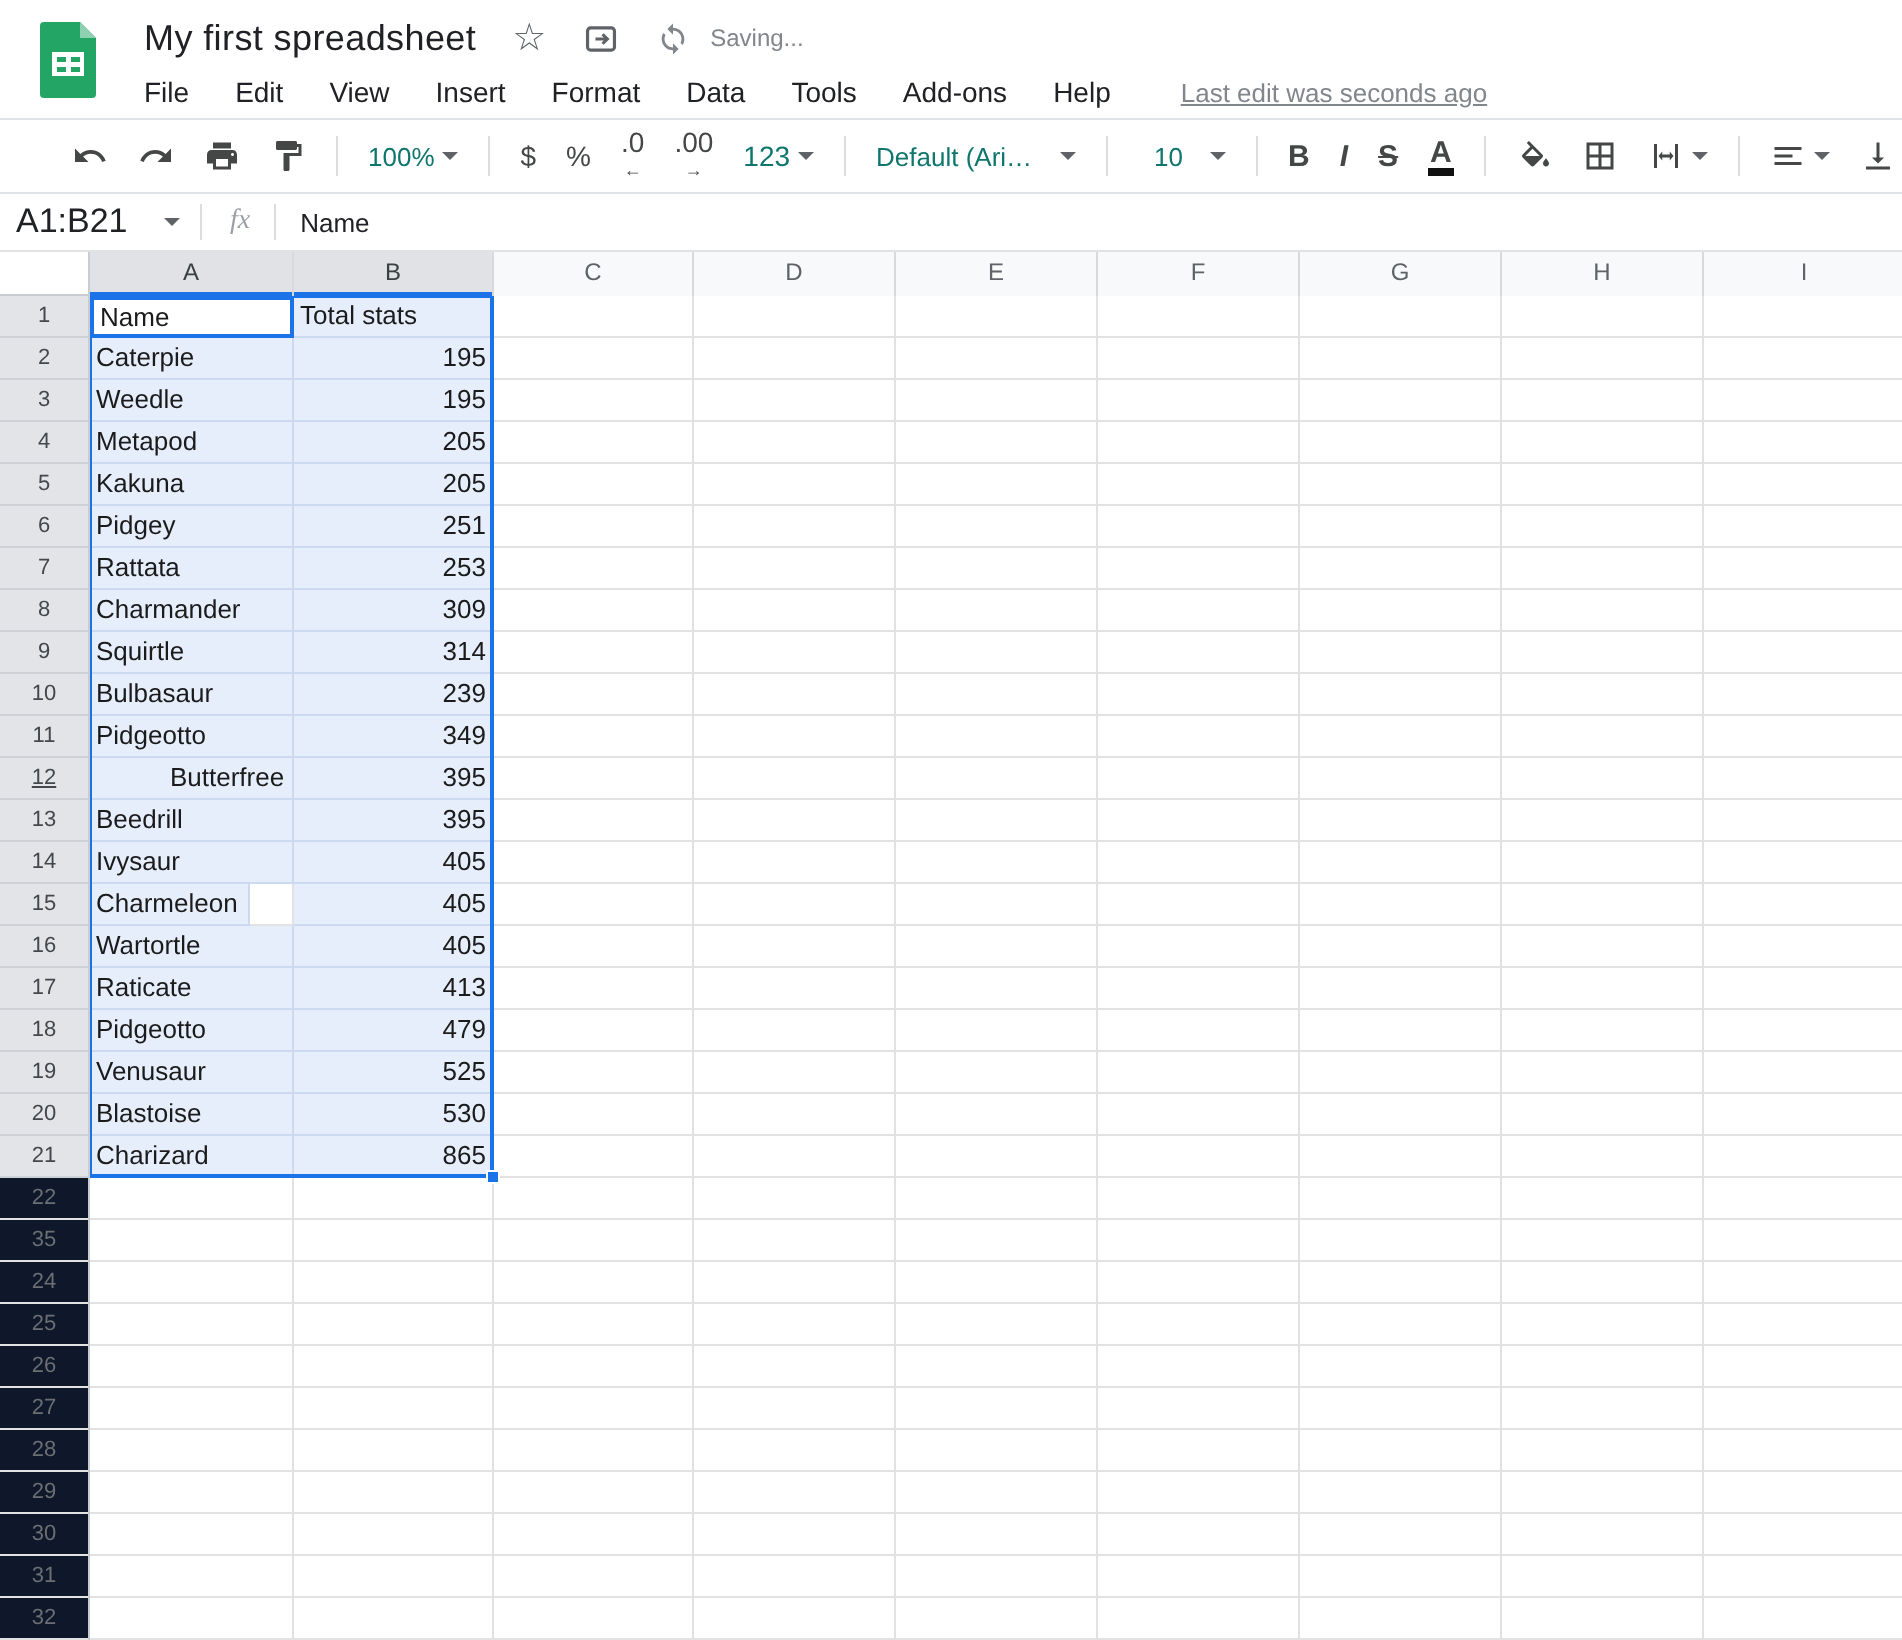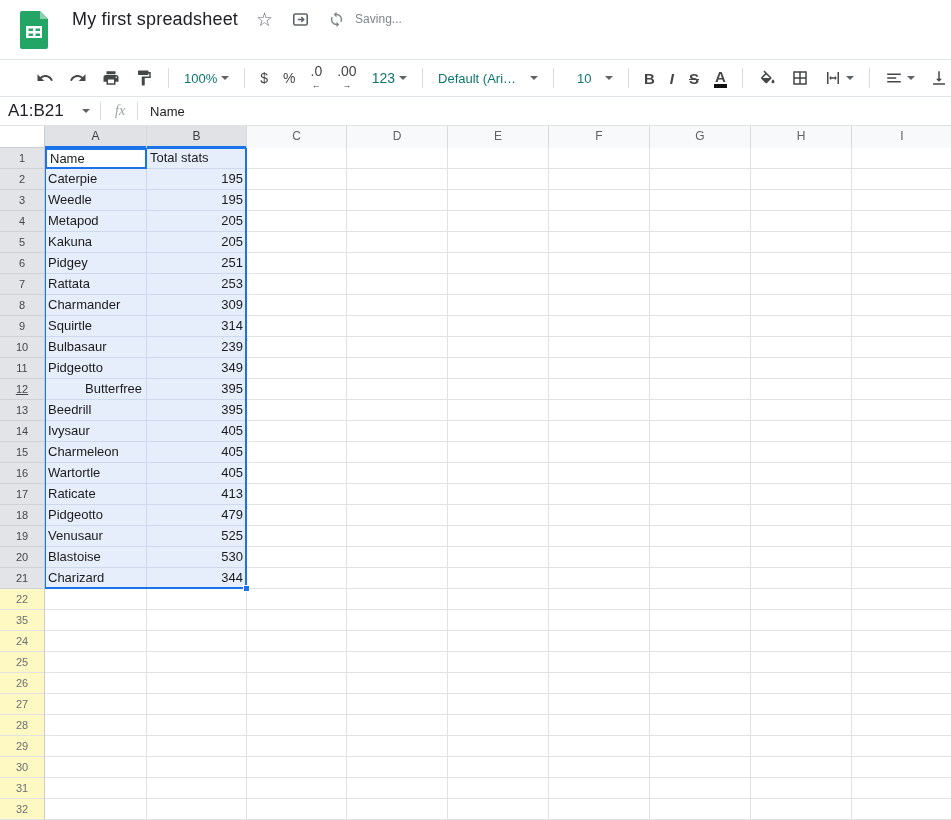--- a/index.html
+++ b/index.html
@@ -56,21 +56,21 @@
   .corner { position:absolute; left:0; top:0; width:45px; height:22px; background:#fff;
             border-right:1px solid #c9ccd0; border-bottom:1px solid #c9ccd0; }
   #colHeaders { position:absolute; left:45px; top:0; width:906px; height:22px; background:#f8f9fa;
                 border-bottom:1px solid #c9ccd0; }
   .colhdr { position:absolute; top:0; height:22px; text-align:center; font-size:12px; color:#5f6368;
             line-height:21px; border-right:1px solid #d7d9dc; background:#f8f9fa; cursor:pointer; }
   .colhdr.sel { background:#e0e2e5; color:#3c4043; box-shadow:inset 0 -2px 0 #1a73e8; }
   #rowHeaders { position:absolute; left:0; top:22px; width:45px; height:672px;
                 border-right:1px solid #c9ccd0; background:#fff; }
   .rowhdr { position:absolute; left:0; width:44px; height:21px; text-align:center; font-size:11px;
-            color:#6b6f73; line-height:20px; border-bottom:1px solid #e2e2e2; background:#fef9c3; cursor:pointer; }
+            color:#6b6f73; line-height:20px; border-bottom:1px solid #e2e2e2; background:#0f172a; cursor:pointer; }
   .rowhdr.sel { background:#e2e4e7; color:#44474b; border-bottom:1px solid #ced1d5; }
   #cellsArea { position:absolute; left:45px; top:22px; width:906px; height:672px; overflow:hidden;
                background-image:repeating-linear-gradient(to bottom, transparent 0 20px, #e2e2e2 20px 21px); }
   .vline { position:absolute; top:0; width:1px; height:672px; background:#e2e2e2; }
   .cell { position:absolute; height:21px; font-size:13px; color:#1b1b1b; line-height:20px;
           padding:0 3px; white-space:nowrap; overflow:hidden; z-index:2; }
   .cell.sel { background:#e7eefb; border-right:1px solid #cdd9ee; border-bottom:1px solid #cdd9ee; }
   .cell.num { text-align:right; }
   .cell.active { background:#fff; border:2px solid #1a73e8; z-index:3; line-height:17px; }
   .sel-outline { position:absolute; left:0; top:0; border:1px solid #1a73e8;
@@ -92,20 +92,32 @@
       <span class="doc-title">My first spreadsheet</span>
       <span class="star">☆</span>
       <svg width="19" height="19" viewBox="0 0 24 24" fill="none" stroke="#5f6368" stroke-width="2">
         <rect x="3.5" y="5" width="17" height="14" rx="2"></rect>
           <path d="M8.5 12h7M13 9l3 3-3 3"></path>
       </svg>
       <svg width="17" height="17" viewBox="0 0 24 24" fill="#80868b">
         <path d="M12 4V1L8 5l4 4V6c3.31 0 6 2.69 6 6 0 1.01-.25 1.97-.7 2.8l1.46 1.46C19.54 15.03 20 13.57 20 12c0-4.42-3.58-8-8-8zm0 14c-3.31 0-6-2.69-6-6 0-1.01.25-1.97.7-2.8L5.24 7.74C4.46 8.97 4 10.43 4 12c0 4.42 3.58 8 8 8v3l4-4-4-4v3z"></path>
       </svg>
       <span class="saving">Saving...</span>
+    </div>
+    <div class="menu-row">
+      <span class="menu-item">File</span>
+      <span class="menu-item">Edit</span>
+      <span class="menu-item">View</span>
+      <span class="menu-item">Insert</span>
+      <span class="menu-item">Format</span>
+      <span class="menu-item">Data</span>
+      <span class="menu-item">Tools</span>
+      <span class="menu-item">Add-ons</span>
+      <span class="menu-item">Help</span>
+      <span class="last-edit">Last edit was seconds ago</span>
     </div>
   </div>
 </div>
 
 <div class="toolbar">
   <span class="tbtn">
     <svg width="18" height="18" viewBox="0 0 24 24">
         <path d="M12.5 8c-2.65 0-5.05.99-6.9 2.6L2 7v9h9l-3.62-3.62c1.39-1.16 3.16-1.88 5.12-1.88 3.54 0 6.55 2.31 7.6 5.5l2.37-.78C21.08 11.03 17.15 8 12.5 8z"></path>
       </svg>
   </span>
@@ -280,30 +292,30 @@
       <div class="cell sel" style="left: 0px; top: 189px; width: 102px;">Bulbasaur</div>
       <div class="cell sel num" style="left: 102px; top: 189px; width: 100px;">239</div>
       <div class="cell sel" style="left: 0px; top: 210px; width: 102px;">Pidgeotto</div>
       <div class="cell sel num" style="left: 102px; top: 210px; width: 100px;">349</div>
       <div class="cell sel" style="left: 0px; top: 231px; width: 102px; padding-left: 40px;">Butterfree</div>
       <div class="cell sel num" style="left: 102px; top: 231px; width: 100px;">395</div>
       <div class="cell sel" style="left: 0px; top: 252px; width: 102px;">Beedrill</div>
       <div class="cell sel num" style="left: 102px; top: 252px; width: 100px;">395</div>
       <div class="cell sel" style="left: 0px; top: 273px; width: 102px;">Ivysaur</div>
       <div class="cell sel num" style="left: 102px; top: 273px; width: 100px;">405</div>
-      <div class="cell sel" style="left: 0px; top: 294px; width: 102px;">Charmeleon</div>
+      <div class="cell sel" style="left: 0px; top: 294px; width: 80px;">Charmeleon</div>
       <div class="cell sel num" style="left: 102px; top: 294px; width: 100px;">405</div>
       <div class="cell sel" style="left: 0px; top: 315px; width: 102px;">Wartortle</div>
       <div class="cell sel num" style="left: 102px; top: 315px; width: 100px;">405</div>
       <div class="cell sel" style="left: 0px; top: 336px; width: 102px;">Raticate</div>
       <div class="cell sel num" style="left: 102px; top: 336px; width: 100px;">413</div>
       <div class="cell sel" style="left: 0px; top: 357px; width: 102px;">Pidgeotto</div>
       <div class="cell sel num" style="left: 102px; top: 357px; width: 100px;">479</div>
       <div class="cell sel" style="left: 0px; top: 378px; width: 102px;">Venusaur</div>
       <div class="cell sel num" style="left: 102px; top: 378px; width: 100px;">525</div>
       <div class="cell sel" style="left: 0px; top: 399px; width: 102px;">Blastoise</div>
       <div class="cell sel num" style="left: 102px; top: 399px; width: 100px;">530</div>
       <div class="cell sel" style="left: 0px; top: 420px; width: 102px;">Charizard</div>
-      <div class="cell sel num" style="left: 102px; top: 420px; width: 100px;">344</div>
+      <div class="cell sel num" style="left: 102px; top: 420px; width: 100px;">865</div>
       <div class="sel-outline" style="width: 202px; height: 441px;"></div>
       <div class="fill-handle" style="left: 198px; top: 437px;"></div>
     </div>
 </div>
 
 </body></html>

